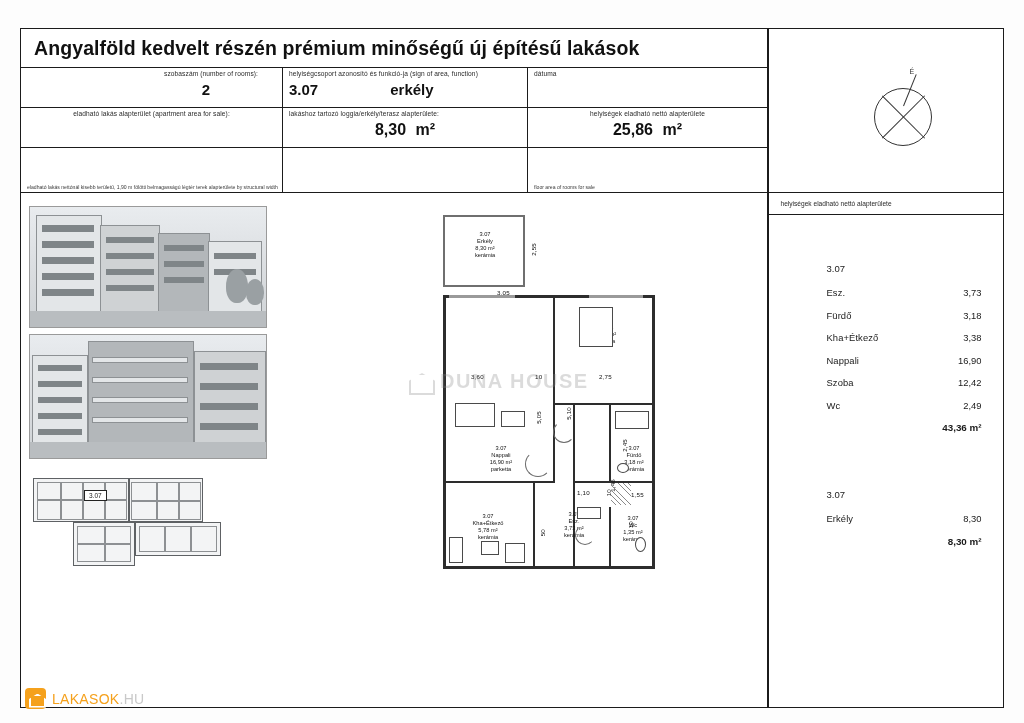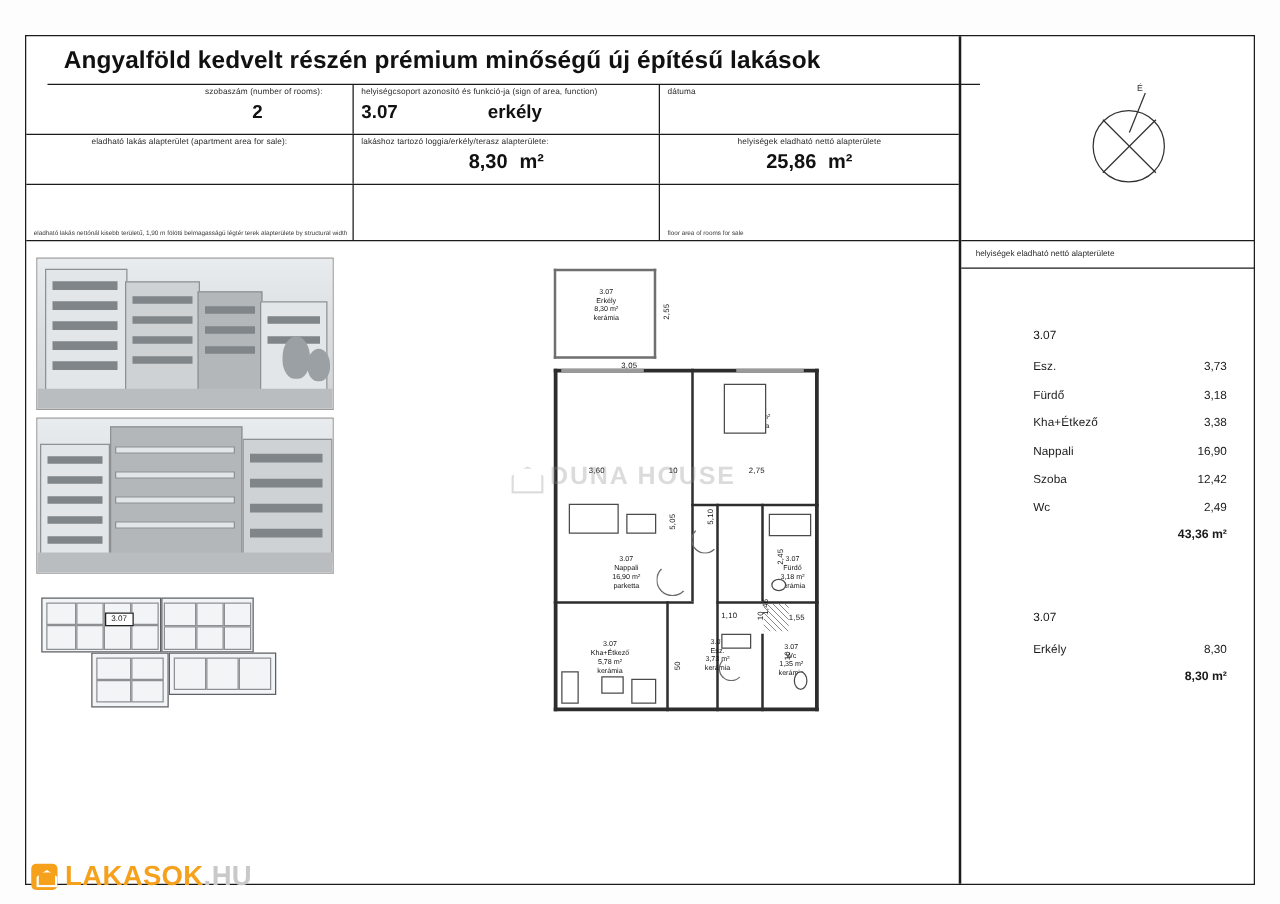--- a/index.html
+++ b/index.html
@@ -18,21 +18,21 @@
   }
   .frame {
     position: absolute;
     left: 20px; top: 28px;
     width: 984px; height: 680px;
     border: 1.5px solid #1b1b1b;
     background: #ffffff;
   }
   
   .title-bar {
-    position: absolute; left: 17px; top: 0;
+    position: absolute; left: 0; top: 0;
     width: 746px; height: 39px;
     border-bottom: 1.5px solid #1b1b1b;
     display: flex; align-items: center;
   }
   .title-bar .t {
     font-size: 19.5px; font-weight: bold; letter-spacing: .1px;
     padding-left: 13px; white-space: nowrap;
     color: #111;
   }
   .vline-right {
@@ -236,21 +236,21 @@
   }
   .fl-badge {
     width: 21px; height: 21px; border-radius: 4px;
     background: #f5a11c; position: relative;
   }
   .fl-badge:after {
     content: ""; position: absolute; left: 4px; top: 5.5px;
     width: 13px; height: 10px; border: 2px solid #fff;
     clip-path: polygon(0 40%, 50% 0, 100% 40%, 100% 100%, 0 100%);
   }
-  .fl-text { font-size: 22px; font-weight: bold; color: #f5a11c; letter-spacing: .3px; }
+  .fl-text { font-size: 14px; font-weight: normal; color: #f5a11c; letter-spacing: .3px; }
   .fl-text .dom { color: #c9c9c9; }
 </style>
 </head>
 <body>
 
 <div id="sheet">
   <div class="frame">
 
     <div class="title-bar">
       <div class="t">Angyalföld kedvelt részén prémium minőségű új építésű lakások</div>

